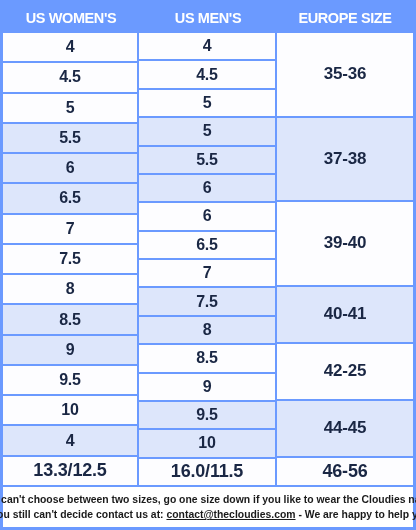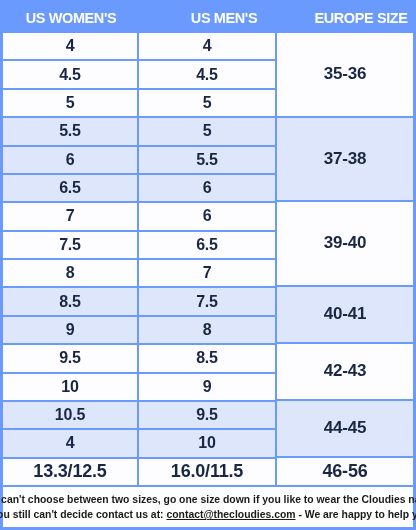--- a/index.html
+++ b/index.html
@@ -23,21 +23,20 @@
     display: flex;
     flex-direction: column;
   }
 
   
   .header-row {
     display: flex;
     height: 30px;
     flex: 0 0 30px;
     background: #6b9aff;
-    gap: 16px;
   }
   .header-cell {
     display: flex;
     align-items: center;
     justify-content: center;
     color: #ffffff;
     font-weight: 700;
     font-size: 14.5px;
     letter-spacing: -0.4px;
     white-space: nowrap;
@@ -128,21 +127,20 @@
         <div class="cell r1 shade">5.5</div>
         <div class="cell r1 shade">6</div>
         <div class="cell r1 shade">6.5</div>
         <div class="cell r1">7</div>
         <div class="cell r1">7.5</div>
         <div class="cell r1">8</div>
         <div class="cell r1 shade">8.5</div>
         <div class="cell r1 shade">9</div>
         <div class="cell r1">9.5</div>
         <div class="cell r1">10</div>
-        <div class="cell r1 shade">10.5</div>
         <div class="cell r1 shade">4</div>
         <div class="cell r1 wide">13.3/12.5</div>
       </div>
     <div class="size-col col-m" id="col-men">
         <div class="cell r1">4</div>
         <div class="cell r1">4.5</div>
         <div class="cell r1">5</div>
         <div class="cell r1 shade">5</div>
         <div class="cell r1 shade">5.5</div>
         <div class="cell r1 shade">6</div>
@@ -155,21 +153,21 @@
         <div class="cell r1">9</div>
         <div class="cell r1 shade">9.5</div>
         <div class="cell r1 shade">10</div>
         <div class="cell r1 wide">16.0/11.5</div>
       </div>
     <div class="size-col col-e" id="col-europe">
         <div class="cell eu r3">35-36</div>
         <div class="cell eu r3 shade">37-38</div>
         <div class="cell eu r3">39-40</div>
         <div class="cell eu r2 shade">40-41</div>
-        <div class="cell eu r2">42-43</div>
+        <div class="cell eu r2">42-25</div>
         <div class="cell eu r2 shade">44-45</div>
         <div class="cell eu r1 wide">46-56</div>
       </div>
   </div>
 
   <div class="footer">
     <div class="footer-line">If you can't choose between two sizes, go one size down if you like to wear the Cloudies narrow.</div>
     <div class="footer-line"><span>If you still can't decide contact us at: </span><span class="footer-email">contact@thecloudies.com</span><span> - We are happy to help you!</span></div>
   </div>
 

